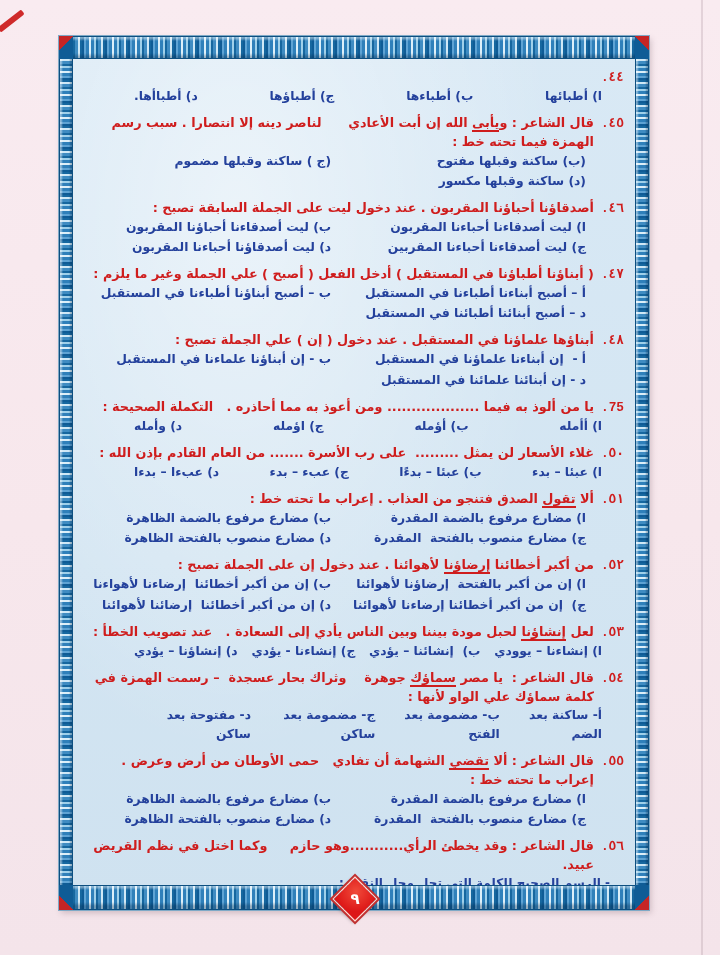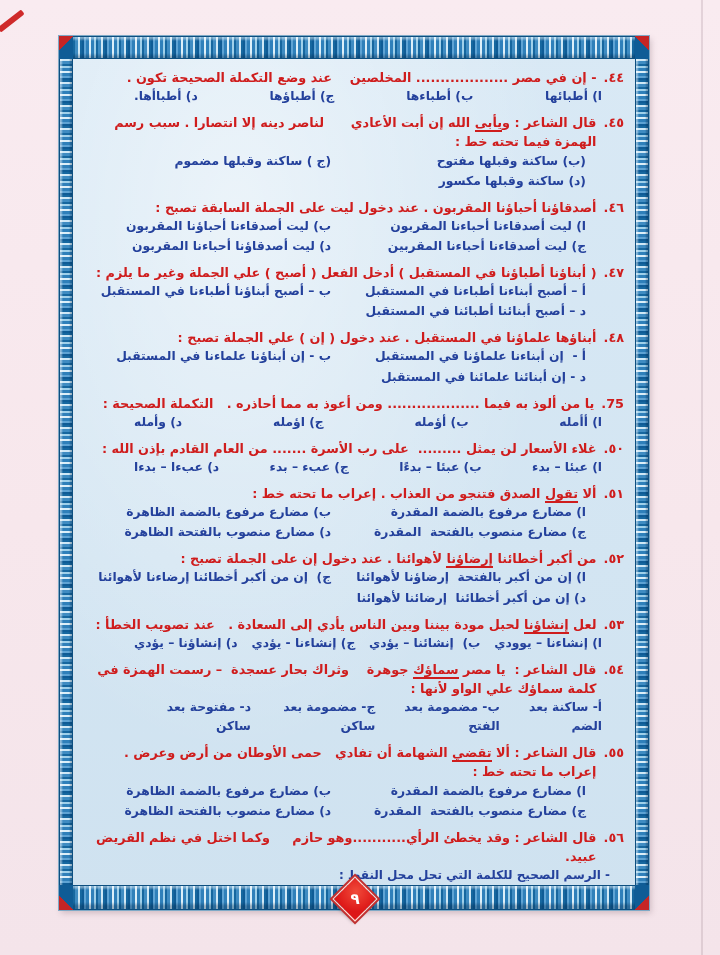--- a/index.html
+++ b/index.html
@@ -75,21 +75,21 @@
   .content{
     position:absolute;top:23px;left:14px;right:14px;bottom:25px;
     direction:rtl;text-align:right;
     padding:9px 11px 4px 9px;overflow:hidden;
   }
   .q{margin-bottom:7px;}
   .q-head{
     color:#cf1d1d;font-weight:bold;font-size:12.8px;line-height:1.5;
     display:flex;gap:7px;align-items:baseline;
   }
-  .q-num{flex:none;}
+  .q-num{flex:none;font-family:Liberation Mono, monospace;}
   .q-text{white-space:pre-wrap;}
   .ul{border-bottom:2px solid #cf1d1d;padding-bottom:0;margin-top:12px;}
   .q-sub{
     color:#24419c;font-weight:bold;font-size:12px;line-height:1.5;
     padding-right:14px;white-space:pre-wrap;
   }
   .opts-row{
     display:flex;justify-content:space-between;
     color:#24419c;font-weight:bold;font-size:12.3px;line-height:1.55;
     padding:0 22px 0 52px;
@@ -115,21 +115,20 @@
     <div class="b-v b-right"></div>
     <div class="corner c-tl"></div>
     <div class="corner c-tr"></div>
     <div class="corner c-bl"></div>
     <div class="corner c-br"></div>
 
     <div class="content">
         <div class="q">
           <div class="q-head">
             <span class="q-num">٤٤.</span>
-            <span class="q-text"><span>- إن في مصر ................... المخلصين    عند وضع التكملة الصحيحة تكون .</span></span>
           </div>
           <div class="opts-row">
             <div class="opt">ا) أطبائها</div>
             <div class="opt">ب) أطباءها</div>
             <div class="opt">ج) أطباؤها</div>
             <div class="opt">د) أطباأها.</div>
           </div>
         </div>
         <div class="q">
           <div class="q-head">
@@ -212,20 +211,21 @@
             <div class="opt">د) مضارع منصوب بالفتحة الظاهرة</div>
           </div>
         </div>
         <div class="q">
           <div class="q-head">
             <span class="q-num">٥٢.</span>
             <span class="q-text"><span>من أكبر أخطائنا </span><span class="ul">إرضاؤنا</span><span> لأهوائنا . عند دخول إن على الجملة تصبح :</span></span>
           </div>
           <div class="opts-grid">
             <div class="opt">ا) إن من أكبر بالفتحة  إرضاؤنا لأهوائنا</div>
+            <div class="opt">ب) إن من أكبر أخطائنا  إرضاءنا لأهواءنا</div>
             <div class="opt">ج)  إن من أكبر أخطائنا إرضاءنا لأهوائنا</div>
             <div class="opt">د) إن من أكبر أخطائنا  إرضائنا لأهوائنا</div>
           </div>
         </div>
         <div class="q">
           <div class="q-head">
             <span class="q-num">٥٣.</span>
             <span class="q-text"><span>لعل </span><span class="ul">إنشاؤنا</span><span> لحبل مودة بيننا وبين الناس يأدي إلى السعادة .   عند تصويب الخطأ :</span></span>
           </div>
           <div class="opts-row">

